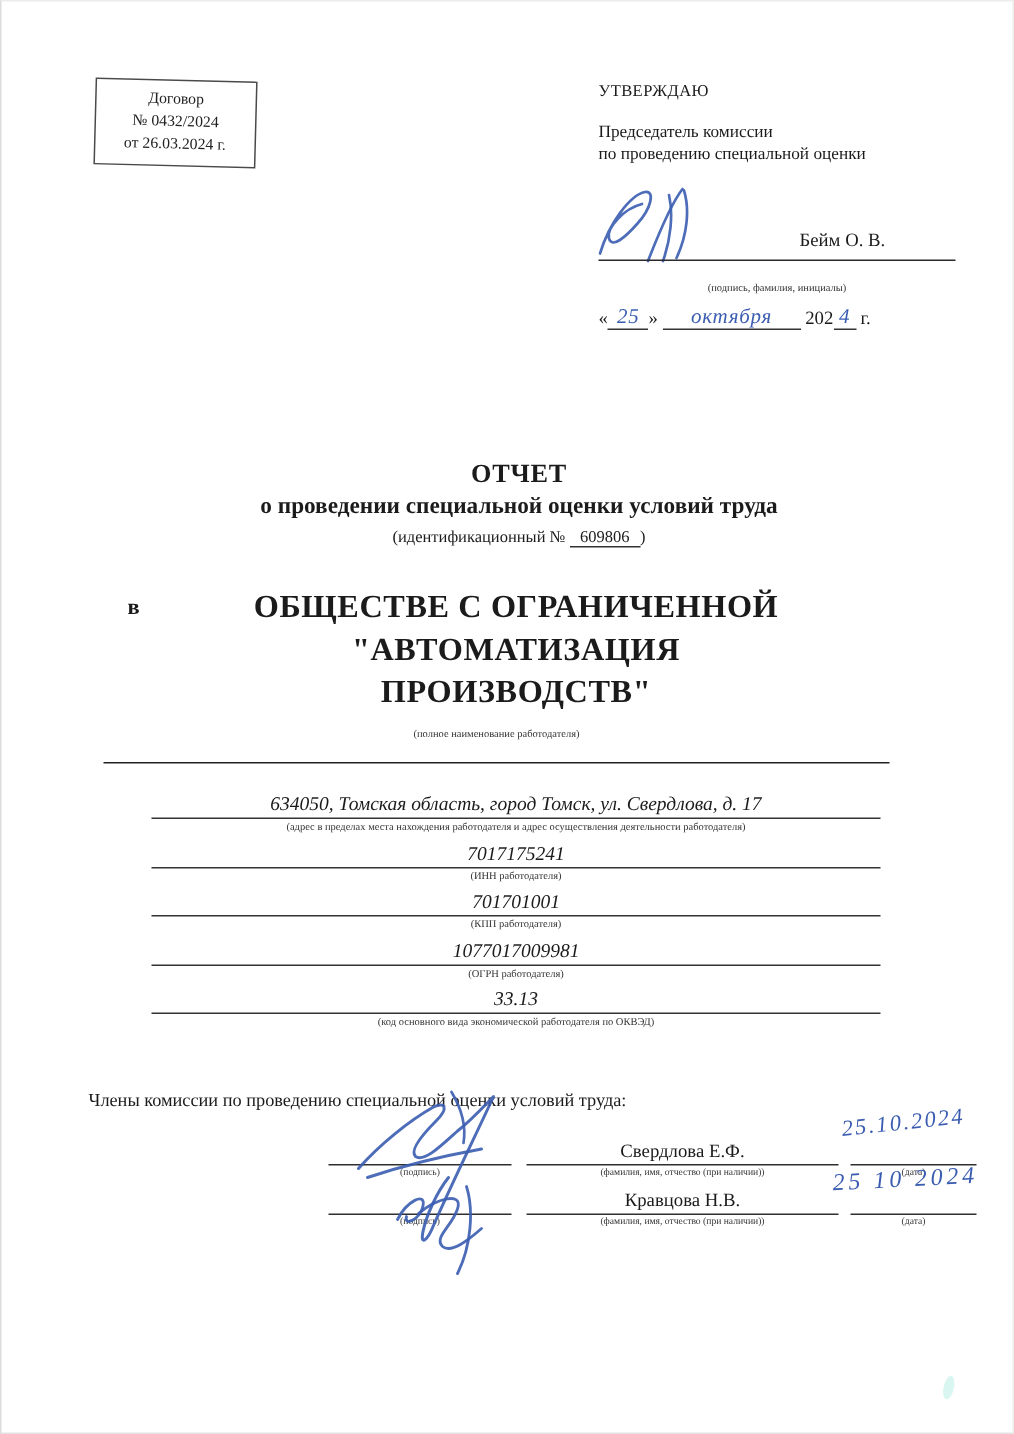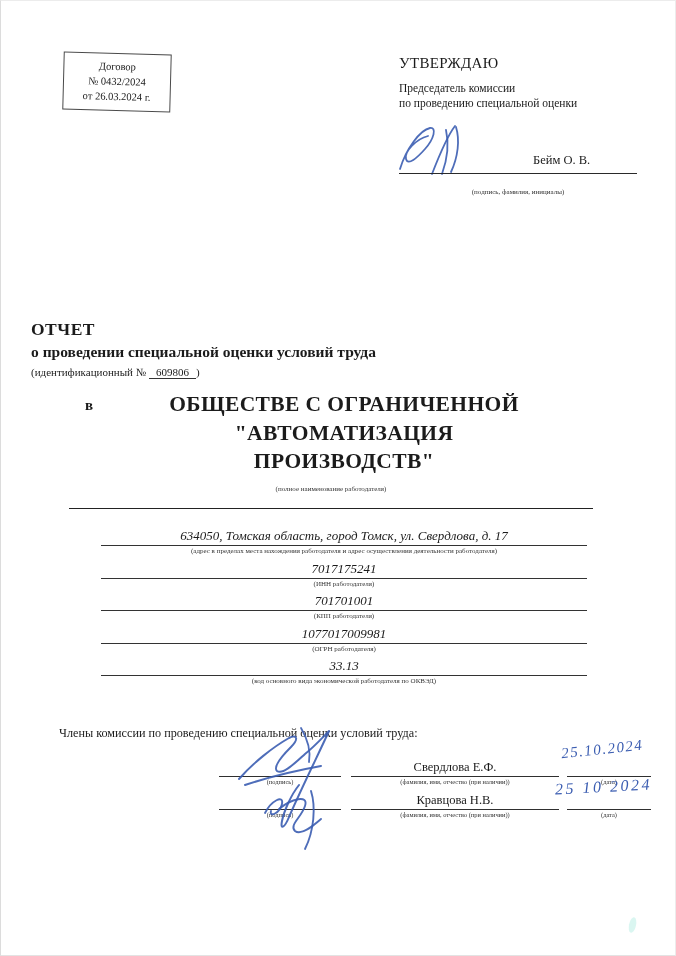--- a/index.html
+++ b/index.html
@@ -14,36 +14,36 @@
   .abs { position:absolute; }
 
   
   .stamp {
     left:62px; top:52px; width:108px; height:58px;
     border:1px solid #4a4a4a; transform:rotate(1.5deg);
     text-align:center; font-size:10.5px; line-height:1.45; padding-top:5px; color:#222;
   }
 
   
-  .approve-heading { left:398px; top:54px; font-size:15px; letter-spacing:.3px;text-align:right; }
+  .approve-heading { left:398px; top:54px; font-size:11px; letter-spacing:.3px;text-align:right; }
   .approve-role { left:398px; top:80px; width:250px; font-size:11.5px; line-height:1.34; }
   .approver-name { left:532px; top:152px; font-size:12.5px; }
   .approve-line { left:398px; top:172px; width:238px; border-bottom:1.2px solid #2a2a2a; }
   .approve-caption { left:398px; top:187px; width:238px; text-align:center; font-size:7px; color:#333; }
 
   
   .date-row { left:398px; top:203px; font-size:12.5px; white-space:nowrap; }
   .blank { display:inline-block; border-bottom:1px solid #333; text-align:center; vertical-align:bottom; line-height:15px; }
   .blank.day { width:27px; }
   .blank.month { width:92px; }
   .blank.year { width:15px; }
   .hand { color:var(--ink); font-style:italic; font-size:14px; letter-spacing:.5px; }
 
   
-  .title-wrap { left:30px; top:318px; width:630px; text-align:left; }
+  .title-wrap { left:30px; top:304px; width:630px; text-align:center; }
   .title1 { font-size:17.5px; font-weight:bold; letter-spacing:.5px; }
   .title2 { font-size:15.5px; font-weight:bold; margin-top:3px; }
   .title3 { font-size:11px; margin-top:5px; }
   .id-num { display:inline-block; border-bottom:1px solid #333; padding:0 7px; }
 
   
   .prep-v { left:84px; top:396px; font-size:15px; font-weight:bold; }
   .company { left:108px; top:389px; width:470px; text-align:center;
              font-size:21.5px; font-weight:bold; line-height:28.6px; letter-spacing:.4px; }
   .company-line { left:68px; top:507px; width:524px; border-bottom:1.3px solid #222; }
@@ -93,20 +93,26 @@
   <svg class="abs" style="left:393px; top:120px;" width="100" height="58" viewBox="0 0 100 58">
     <path class="sig" stroke-width="1.8" d="M6,48 C12,28 26,9 36,7 C43,6 40,18 31,28 C23,37 14,45 12,38 C10,31 22,18 34,15"></path>
     <path class="sig" stroke-width="1.8" d="M38,53 C45,35 54,14 61,5"></path>
     <path class="sig" stroke-width="1.8" d="M52,9 C55,22 53,39 48,53"></path>
     <path class="sig" stroke-width="1.8" d="M62,6 C66,19 64,36 57,51"></path>
   </svg>
   <div class="abs approver-name">Бейм О. В.</div>
   <div class="abs approve-line"></div>
   <div class="abs approve-caption">(подпись, фамилия, инициалы)</div>
 
+  <div class="abs date-row">
+    <span>«</span><span class="blank day"><span class="hand">25</span></span><span>»</span>
+    <span class="blank month"><span class="hand">октября</span></span>
+    <span>202</span><span class="blank year"><span class="hand">4</span></span>
+    <span>г.</span>
+  </div>
 
   <div class="abs title-wrap">
     <div class="title1">ОТЧЕТ</div>
     <div class="title2">о проведении специальной оценки условий труда</div>
     <div class="title3">
       <span>(идентификационный №</span>
       <span class="id-num">609806</span><span>)</span>
     </div>
   </div>
 

